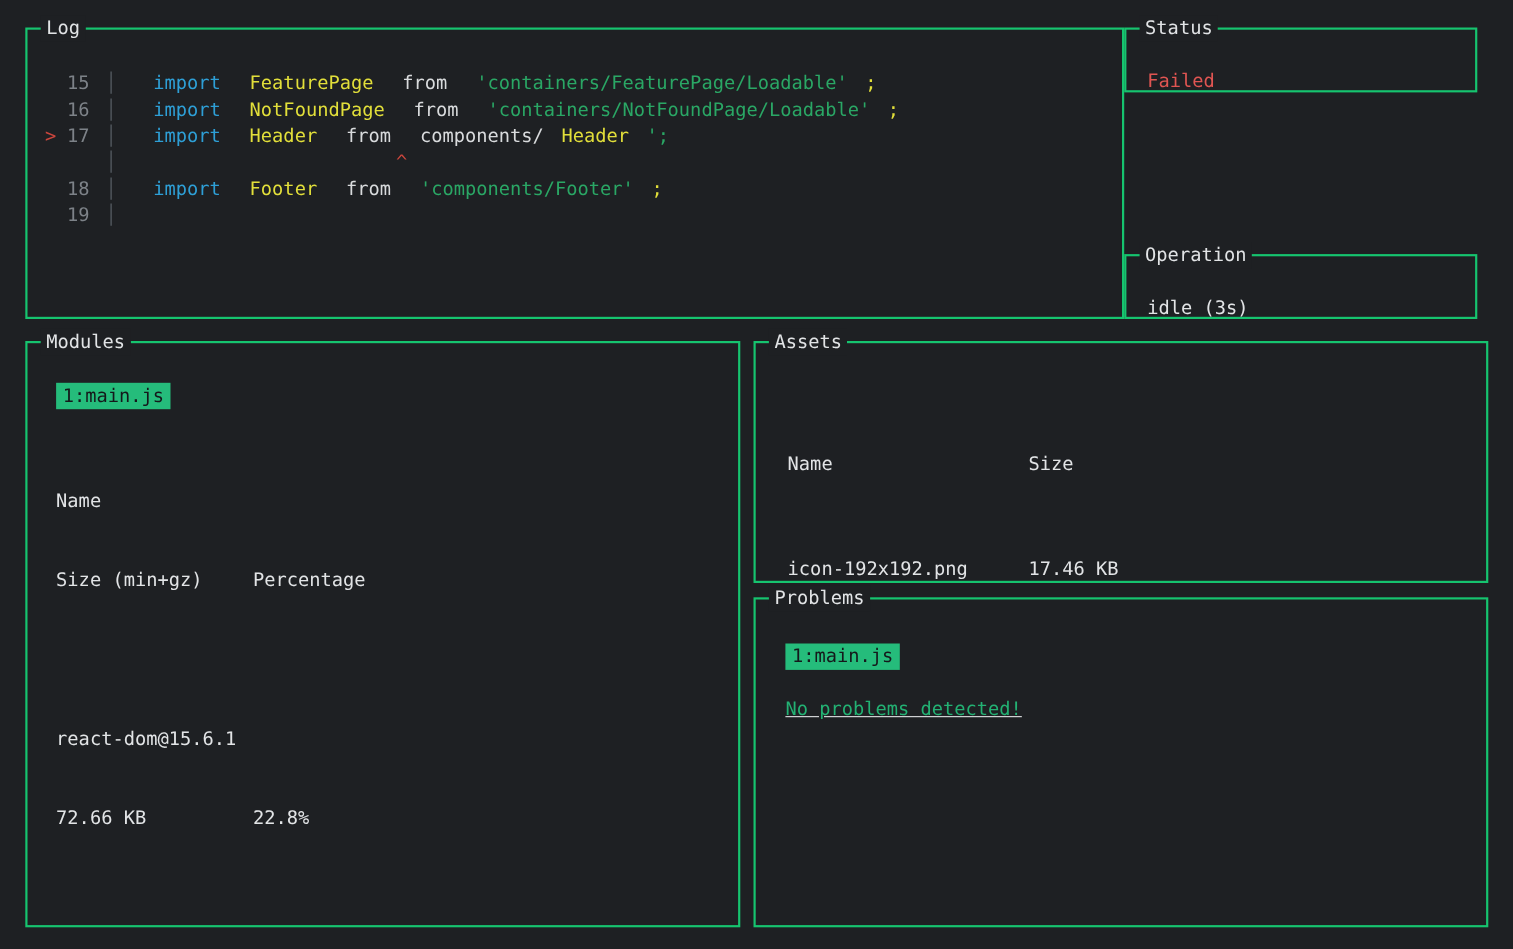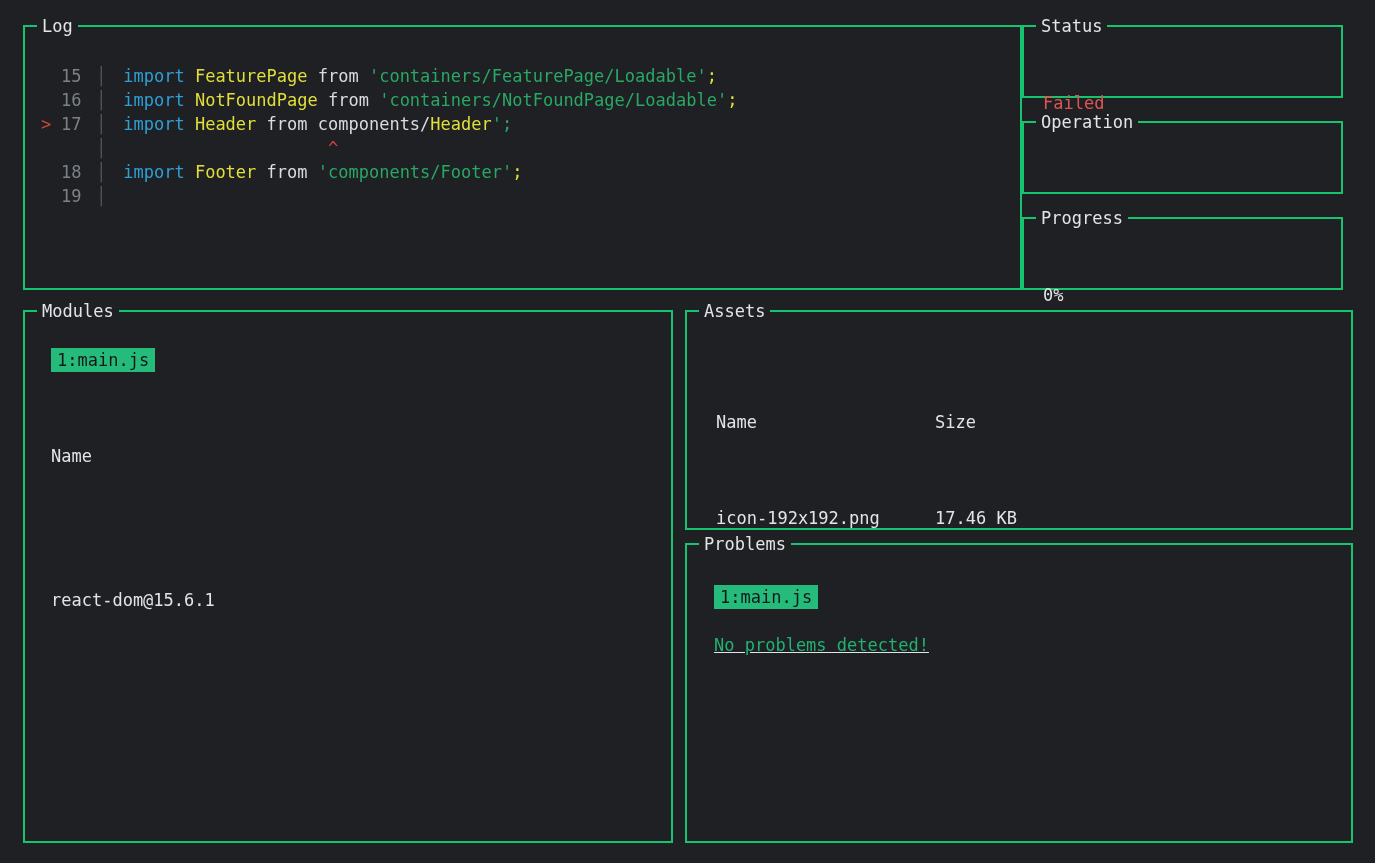--- a/index.html
+++ b/index.html
@@ -14,32 +14,32 @@
     font-family:"DejaVu Sans Mono","Liberation Mono",monospace;
     font-size:17px;line-height:24px;color:var(--fg);
   }
   .page{width:100%;height:100%;padding:25px 22px 20px 23px;display:flex;flex-direction:column;}
   .row-top{display:flex;height:265px;flex:none;margin-bottom:20px;}
   .row-bottom{display:flex;gap:12px;flex:1;min-height:0;}
   .panel{position:relative;border:2px solid var(--green);}
   .ptitle{position:absolute;top:-13px;left:12px;background:var(--bg);padding:0 5px;color:var(--fg);white-space:pre;}
   .panel-log{flex:1;}
   .col-rt{width:321px;flex:none;margin-right:10px;display:flex;flex-direction:column;justify-content:space-between;}
-  .mini{height:73px;flex:none;}
-  .mini-value{padding:52px 0 0 19px;white-space:pre;margin-top:12px;}
+  .mini{height:59px;flex:none;}
+  .mini-value{padding:35px 0 0 19px;white-space:pre;}
   .value-failed{color:var(--red);}
   
   .log-content{padding:37px 16px 0 16px;height:100%;overflow:hidden;}
   .errline{margin-bottom:24px;white-space:pre;color:var(--fg);}
   .cline{display:flex;white-space:pre;}
   .cmark{width:20px;flex:none;color:var(--marker-red);}
   .cnum{width:21px;flex:none;color:var(--gray);}
   .cbar{margin-left:14px;flex:none;color:var(--bar);}
   .ccode{margin-left:17px;white-space:pre;}
-  .ccode span{white-space:pre;}
+  .ccode span{white-space:pre;margin-left:16px;}
   .t-kw{color:var(--cyan);}
   .t-id{color:var(--yellow);}
   .t-pl{color:var(--code-plain);}
   .t-str{color:var(--string-green);}
   .t-semi{color:var(--yellow);}
   .t-caret{color:var(--marker-red);}
   
   .panel-modules{width:650px;flex:none;}
   .modules-content{padding:36px 0 0 26px;}
   .badge{display:inline-block;background:var(--badge-bg);color:var(--badge-text);padding:0 6px;white-space:pre;}
@@ -113,41 +113,40 @@
       </div>
     </section>
 
     <div class="col-rt">
       <section class="panel mini">
         <span class="ptitle">Status</span>
         <div class="mini-value value-failed">Failed</div>
       </section>
       <section class="panel mini">
         <span class="ptitle">Operation</span>
-      </section>
-      <section class="panel mini">
-        <span class="ptitle">Progress</span>
-        <div class="mini-value">0%</div>
+        <div class="mini-value">idle (3s)</div>
       </section>
     </div>
   </div>
 
   <div class="row-bottom">
 
     <section class="panel panel-modules">
       <span class="ptitle">Modules</span>
       <div class="modules-content">
         <div class="badge-line"><span class="badge">1:main.js</span></div>
 
         <div class="tblock">
           <div>Name</div>
+          <div><span class="col-size">Size (min+gz)</span><span>Percentage</span></div>
         </div>
 
         <div class="tblock">
           <div>react-dom@15.6.1</div>
+          <div><span class="col-size">72.66 KB</span><span>22.8%</span></div>
         </div>
         <div class="tblock">
           
           
         </div>
 
       </div>
     </section>
 
     <div class="col-rb">

